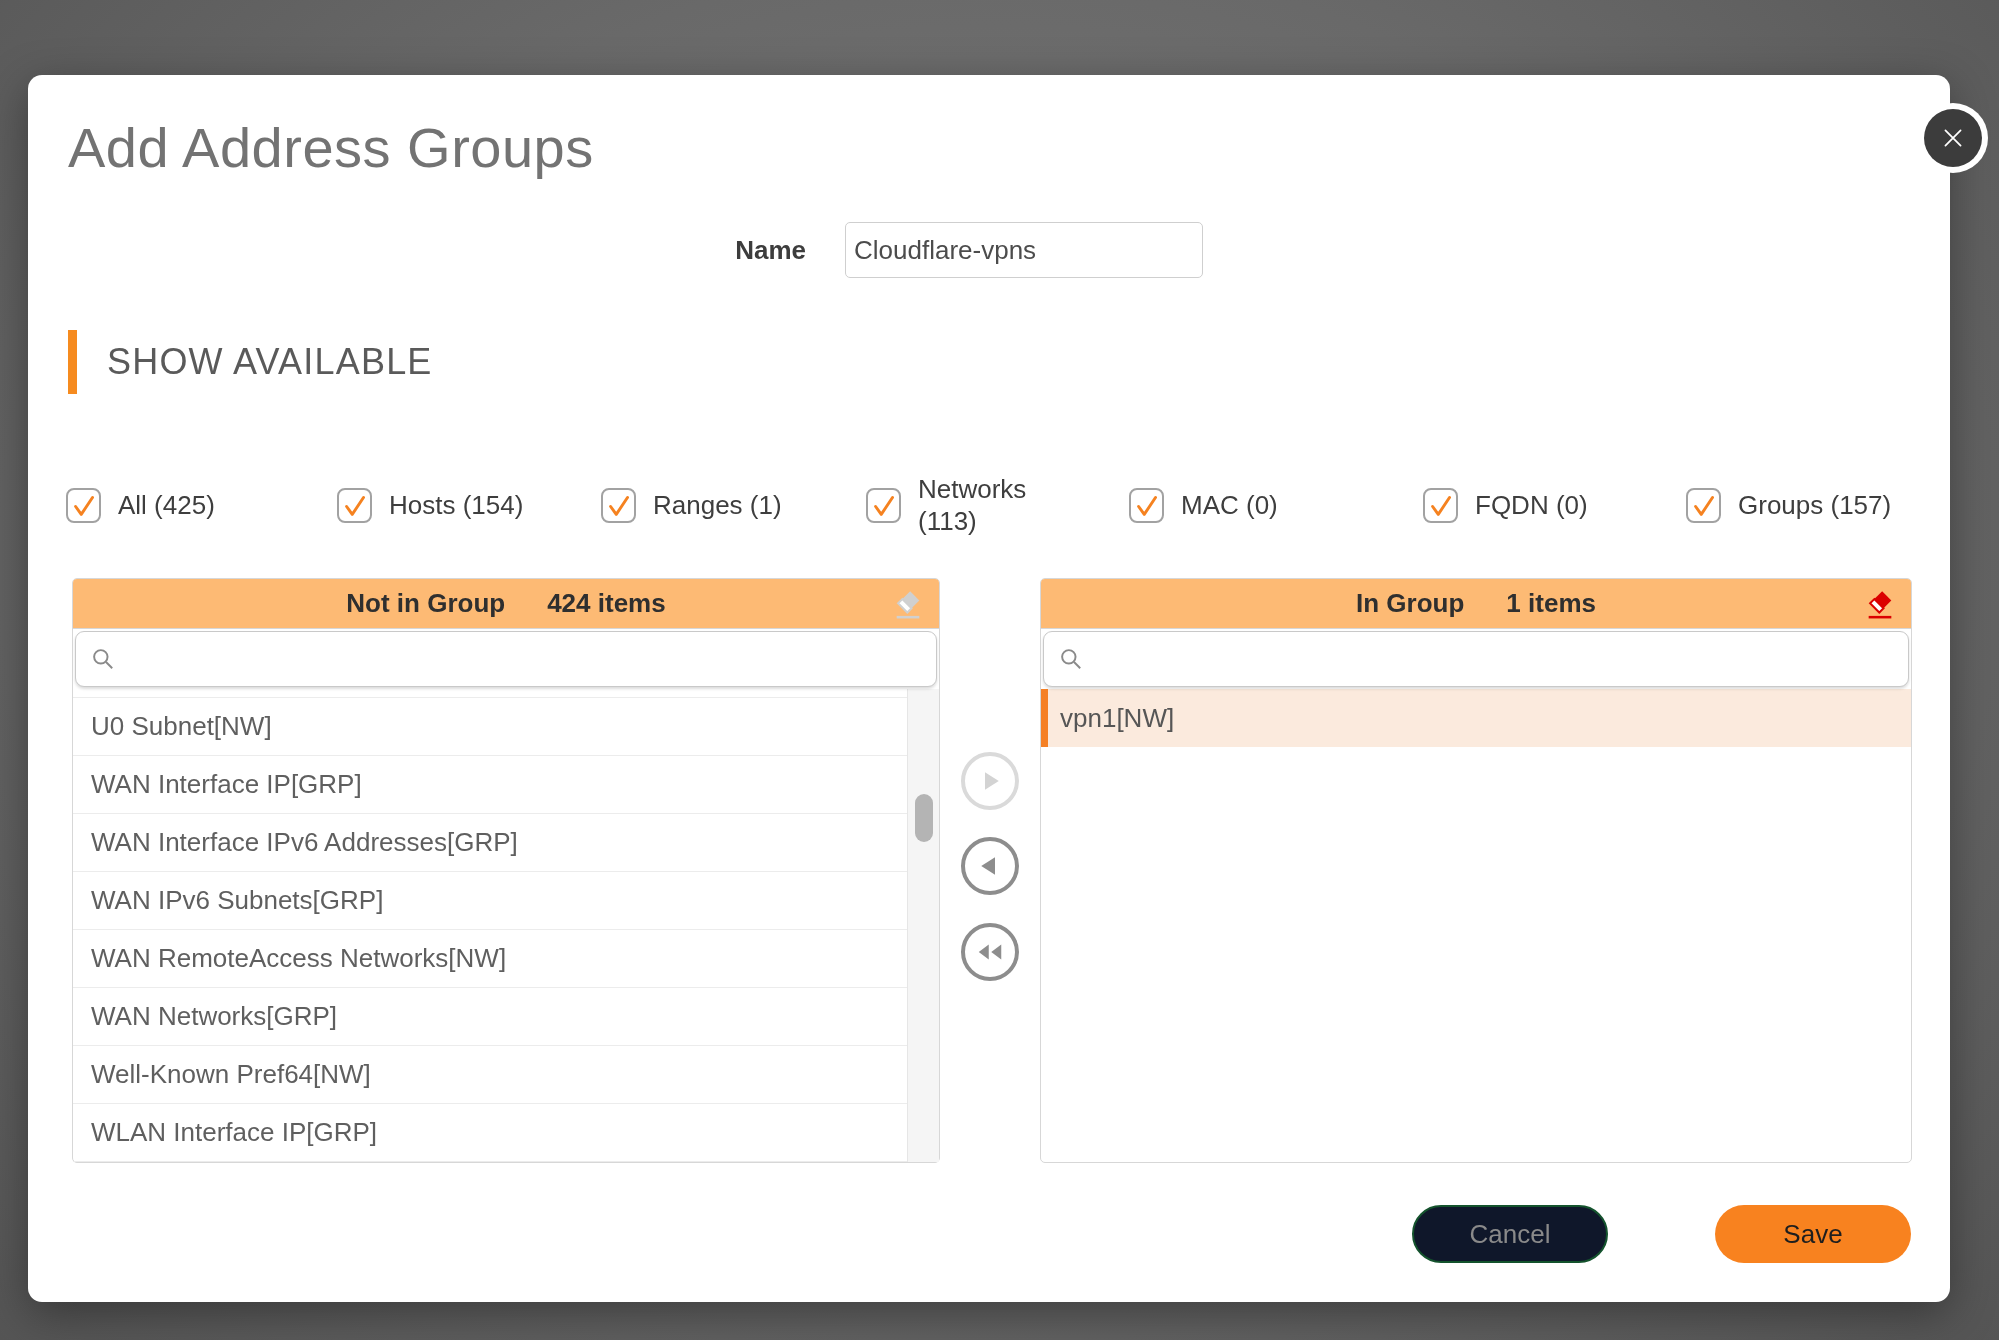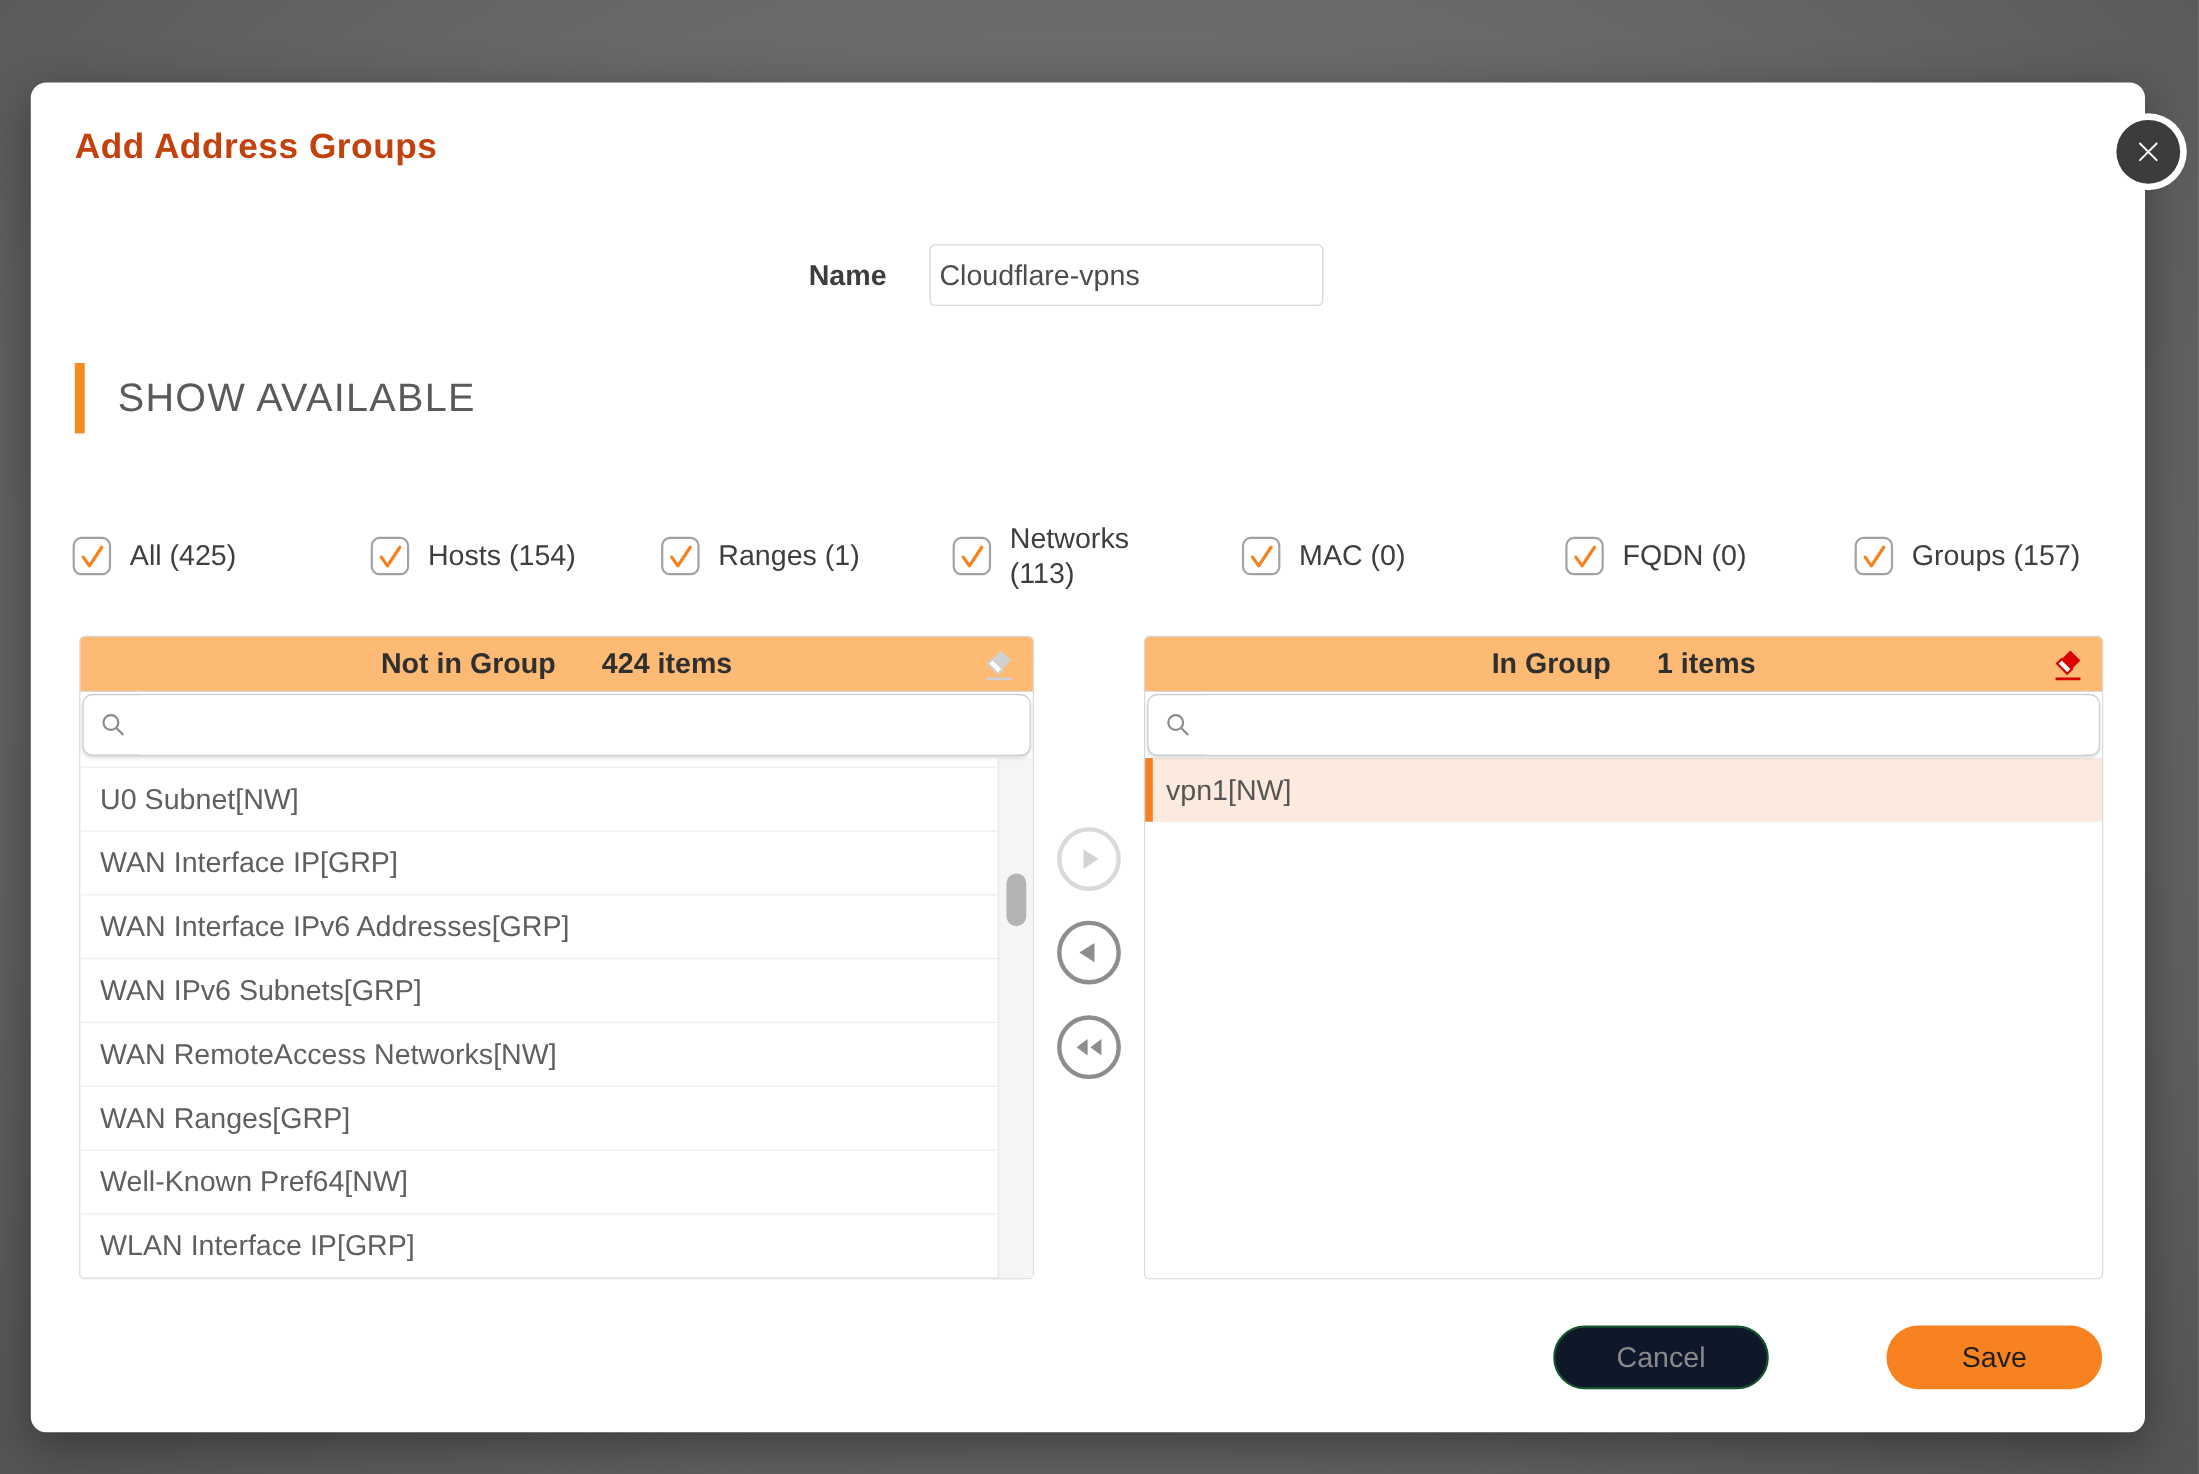--- a/index.html
+++ b/index.html
@@ -3,22 +3,22 @@
 <meta charset="utf-8">
 <style>
   * { margin:0; padding:0; box-sizing:border-box; }
   html,body { width:1999px; height:1340px; overflow:hidden;
     font-family:"Liberation Sans", sans-serif; }
   body { background: radial-gradient(ellipse at 50% 42%, #7b7b7b 0%, #696969 55%, #555555 100%); position:relative; }
 
   .dialog { position:absolute; left:28px; top:75px; width:1922px; height:1227px;
     background:#ffffff; border-radius:14px; box-shadow:0 12px 45px rgba(0,0,0,.38); }
 
-  .dialog-title { position:absolute; left:40px; top:40px; font-size:32px; font-weight:700;
-    color:#c2410c; letter-spacing:.5px; }
+  .dialog-title { position:absolute; left:40px; top:40px; font-size:56px; font-weight:400;
+    color:#737373; letter-spacing:.5px; }
 
   .close-btn { position:absolute; left:1896px; top:34px; width:58px; height:58px;
     background:#3c3c3c; border-radius:50%; box-shadow:0 0 0 6px #ffffff;
     display:flex; align-items:center; justify-content:center; cursor:pointer; }
   .close-btn svg { width:26px; height:26px; }
 
   .name-label { position:absolute; left:578px; top:147px; width:200px; height:56px;
     text-align:right; line-height:56px; font-size:26px; font-weight:bold; color:#3d3d3d; }
   .name-input { position:absolute; left:817px; top:147px; width:358px; height:56px;
     border:1px solid #cfcfcf; border-radius:5px; font-size:26px; color:#4c4c4c;
@@ -207,21 +207,21 @@
       <input class="search-input" type="text" value="" style="">
     </div>
     <div class="list">
       <div class="row-spacer"></div>
       <div>
           <div class="list-item">U0 Subnet[NW]</div>
           <div class="list-item">WAN Interface IP[GRP]</div>
           <div class="list-item">WAN Interface IPv6 Addresses[GRP]</div>
           <div class="list-item">WAN IPv6 Subnets[GRP]</div>
           <div class="list-item">WAN RemoteAccess Networks[NW]</div>
-          <div class="list-item">WAN Ranges[GRP]</div>
+          <div class="list-item">WAN Networks[GRP]</div>
           <div class="list-item">Well-Known Pref64[NW]</div>
           <div class="list-item">WLAN Interface IP[GRP]</div>
         </div>
       <div class="scroll-track">
         <div class="scroll-thumb"></div>
       </div>
     </div>
   </div>
 
   <div class="transfer">

